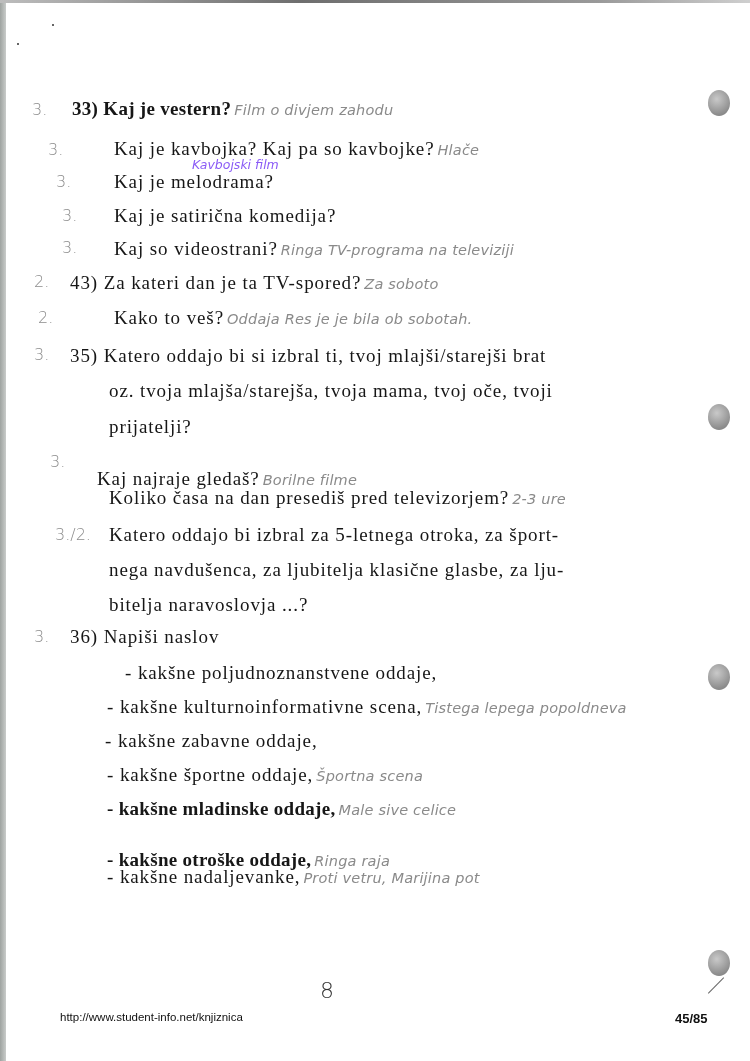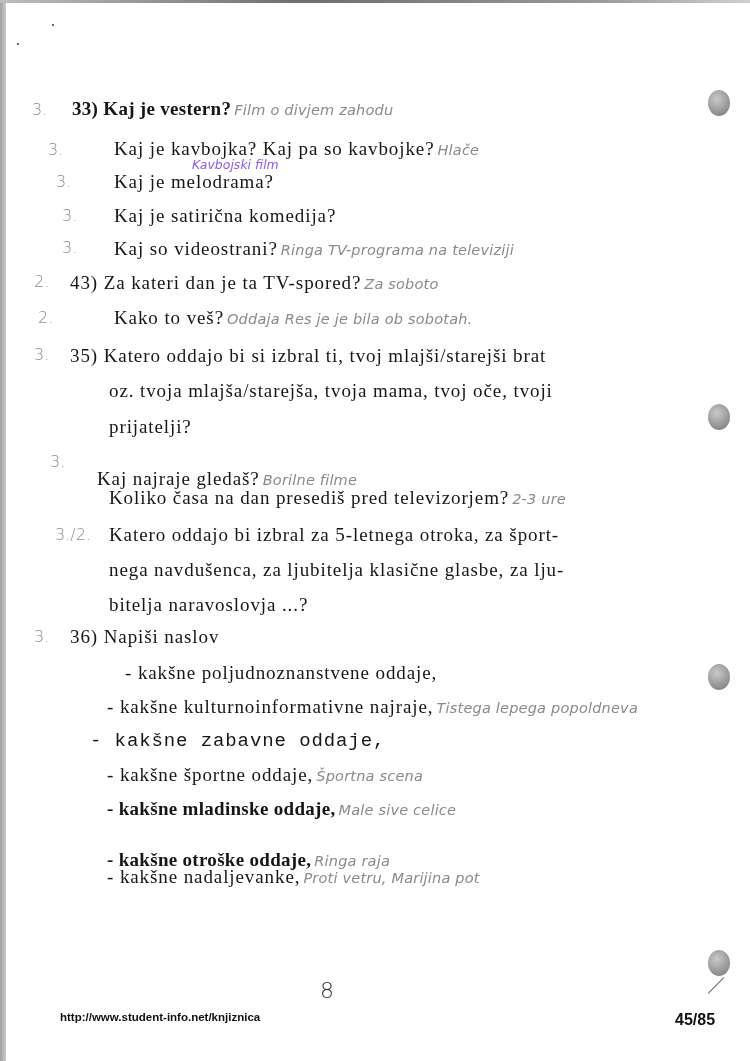--- a/index.html
+++ b/index.html
@@ -39,25 +39,25 @@
     .sub-hand {
       position: absolute; font-family: "DejaVu Sans", sans-serif;
       color: #8b5cf6; font-size: 12.5px; font-style: italic; font-weight: 200;
     }
     .page-num {
       position: absolute; left: 320px; top: 978px;
       font-family: "DejaVu Sans", sans-serif; font-size: 22px; color: #333; font-weight: 200;
     }
     .footer-url {
       position: absolute; left: 44px; top: 1011px;
-      font-family: "Liberation Sans", sans-serif; font-weight: bold; font-size: 11.5px; color: #111; padding-left: 16px;
+      font-family: "Liberation Sans", sans-serif; font-weight: normal; font-size: 11.5px; color: #111; padding-left: 16px;
     }
     .footer-page {
       position: absolute; left: 675px; top: 1011px;
-      font-family: "Liberation Sans", sans-serif; font-weight: bold; font-size: 16px; color: #111;
+      font-family: "Liberation Sans", sans-serif; font-weight: bold; font-size: 13px; color: #111;
     }
     .slash {
       position: absolute; left: 705px; top: 985px; width: 22px; height: 1px;
       background: #666; transform: rotate(-45deg);
     }
   </style>
 </head>
 <body>
 
 <div class="left-edge"></div>
@@ -133,23 +133,23 @@
 <div class="grade" style="left:34px;top:627px;">3.</div>
 <div class="line" style="left:70px;top:626px;">
   <span>36)</span>
   <span>Napiši naslov</span>
 </div>
 
 <div class="line" style="left:107px;top:662px;margin-left:18px;">
   <span>- kakšne poljudnoznanstvene oddaje,</span><span class="hand"></span>
 </div>
 <div class="line" style="left:107px;top:696px;">
-  <span>- kakšne kulturnoinformativne najraje,</span><span class="hand">Tistega lepega popoldneva</span>
+  <span>- kakšne kulturnoinformativne scena,</span><span class="hand">Tistega lepega popoldneva</span>
 </div>
-<div class="line" style="left:90px;top:730px;font-family:Liberation Mono, monospace;">
+<div class="line" style="left:105px;top:730px;">
   <span>- kakšne zabavne oddaje,</span><span class="hand"></span>
 </div>
 <div class="line" style="left:107px;top:764px;">
   <span>- kakšne športne oddaje,</span><span class="hand">Športna scena</span>
 </div>
 <div class="line bold" style="left:107px;top:798px;">
   <span>- kakšne mladinske oddaje,</span><span class="hand">Male sive celice</span>
 </div>
 <div class="line bold" style="left:107px;top:804px;margin-top:45px;">
   <span>- kakšne otroške oddaje,</span><span class="hand">Ringa raja</span>

